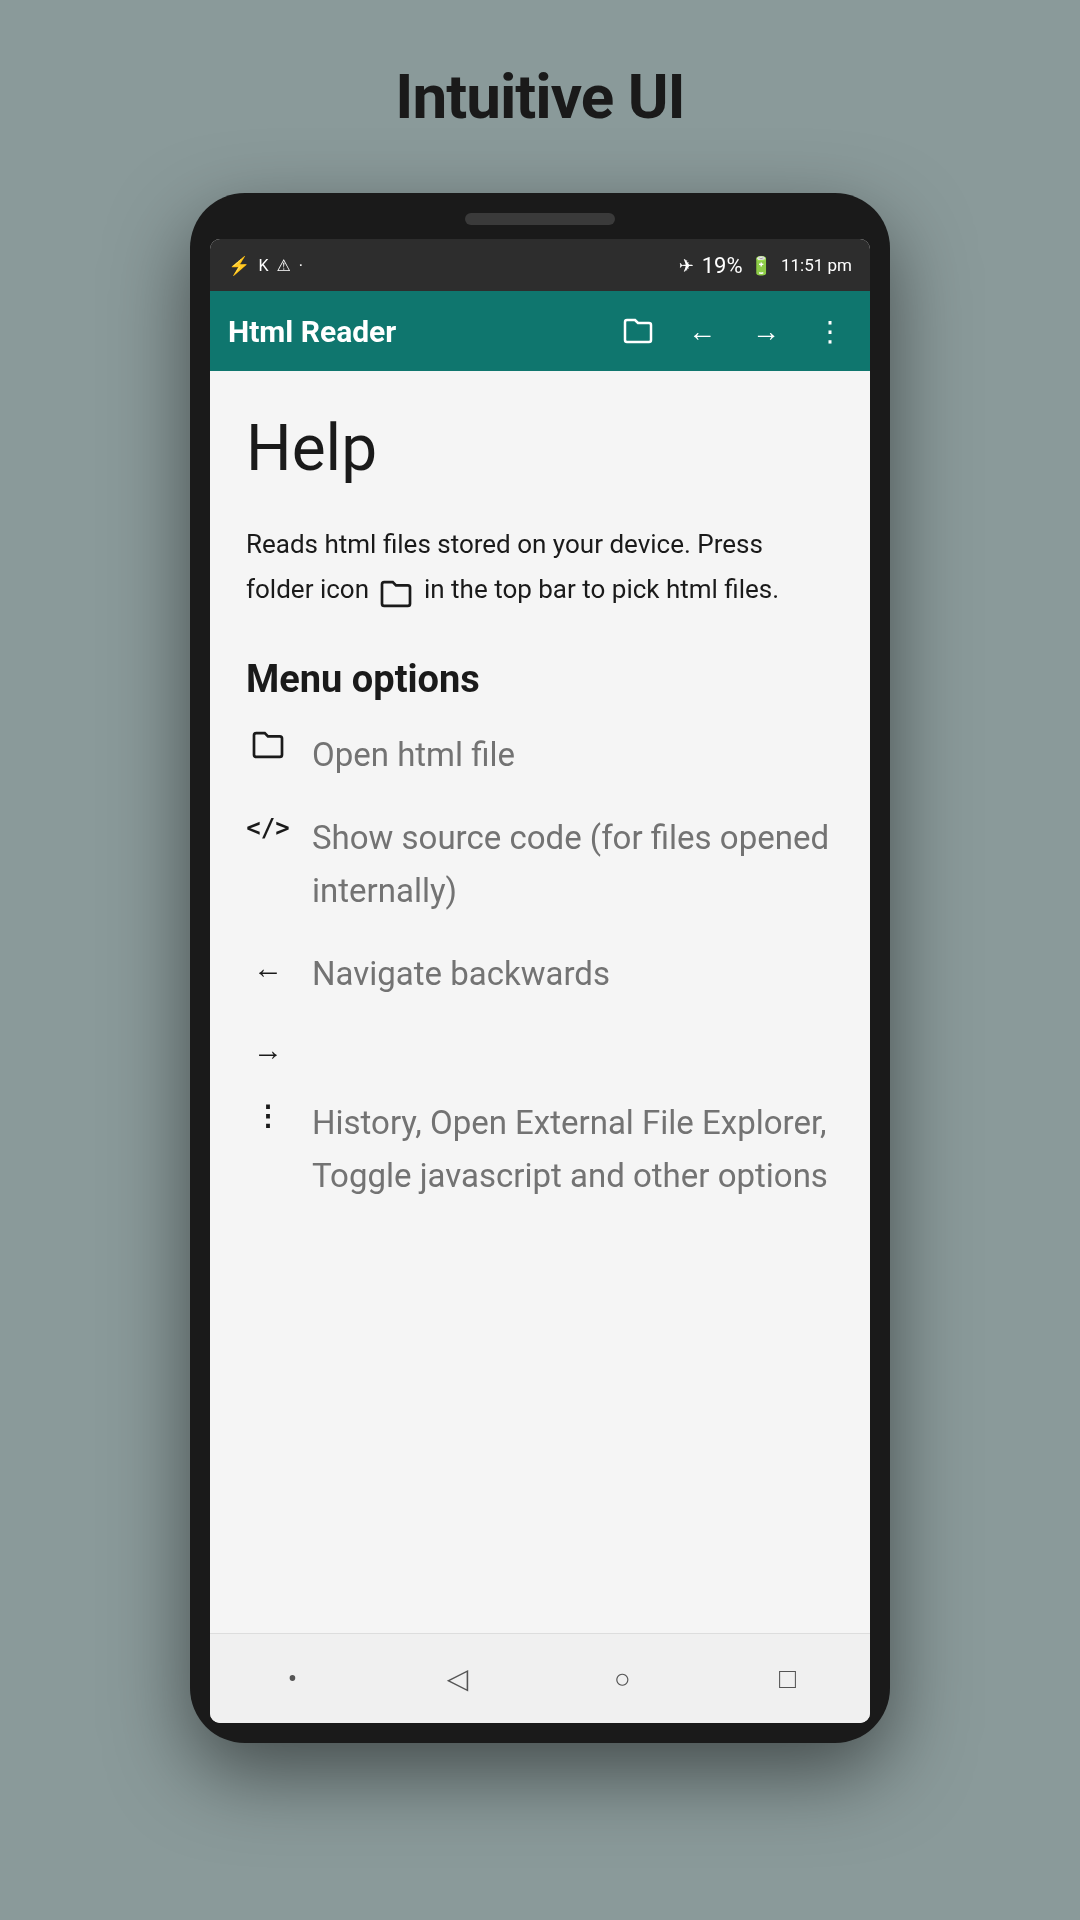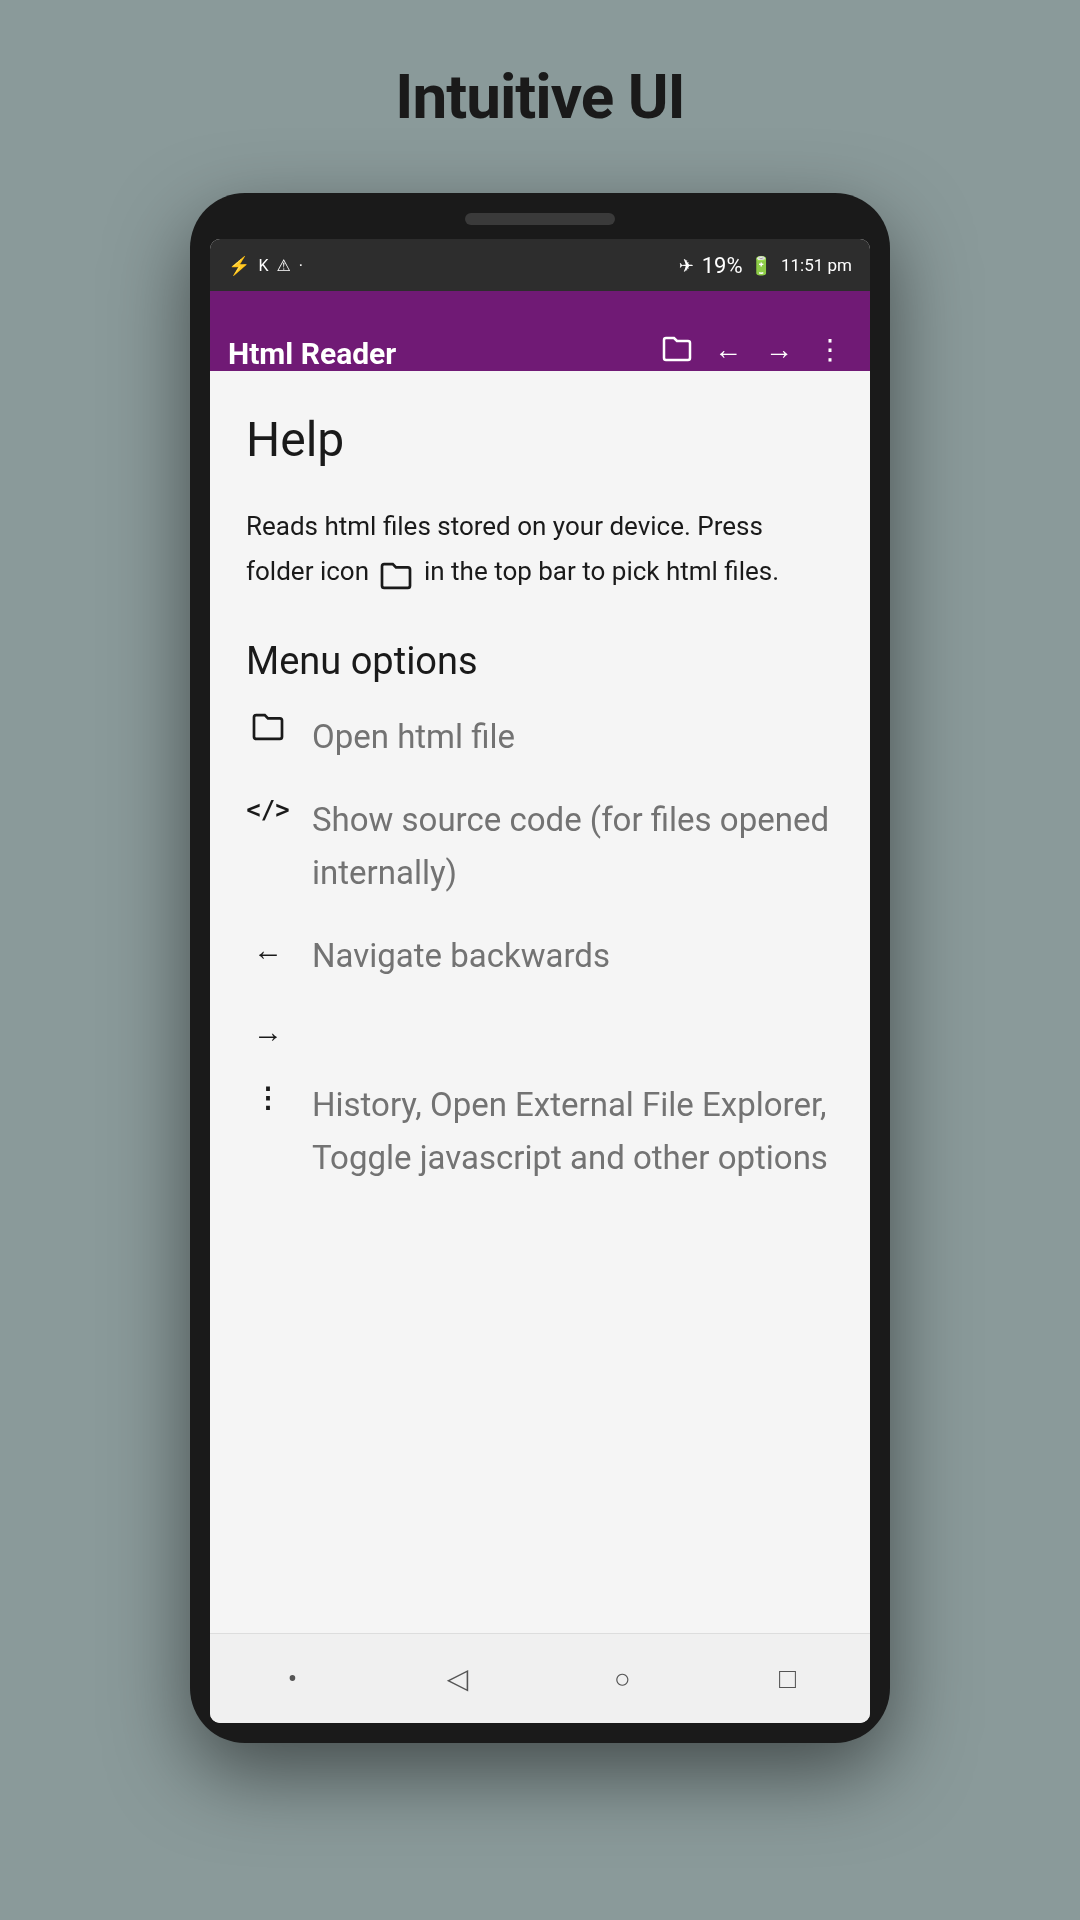--- a/index.html
+++ b/index.html
@@ -79,26 +79,26 @@
     .status-right {
       display: flex;
       align-items: center;
       gap: 8px;
       color: #ffffff;
       font-size: 18px;
     }
 
     
     .app-toolbar {
-      background: #701a75;
+      background: #0f766e;
       height: 80px;
       display: flex;
-      align-items: flex-end;
+      align-items: center;
       padding: 0 18px;
-      gap: 7px;
+      gap: 20px;
     }
 
     .toolbar-title {
       color: #ffffff;
       font-size: 30px;
       font-weight: 700;
       flex: 1;
     }
 
     .toolbar-icon {
@@ -114,21 +114,21 @@
 
     
     .content-area {
       flex: 1;
       background: #f5f5f5;
       padding: 40px 36px 30px 36px;
       overflow-y: auto;
     }
 
     .help-title {
-      font-size: 48px;
+      font-size: 64px;
       font-weight: 400;
       color: #1a1a1a;
       margin-bottom: 36px;
     }
 
     .help-description {
       font-size: 26px;
       color: #1a1a1a;
       line-height: 1.7;
       margin-bottom: 40px;
@@ -136,21 +136,21 @@
 
     .folder-inline-icon {
       display: inline-block;
       font-size: 30px;
       vertical-align: middle;
       margin: 0 4px;
     }
 
     .section-title {
       font-size: 38px;
-      font-weight: 400;
+      font-weight: 700;
       color: #1a1a1a;
       margin-bottom: 28px;
     }
 
     .menu-item {
       display: flex;
       align-items: flex-start;
       gap: 22px;
       margin-bottom: 30px;
     }

